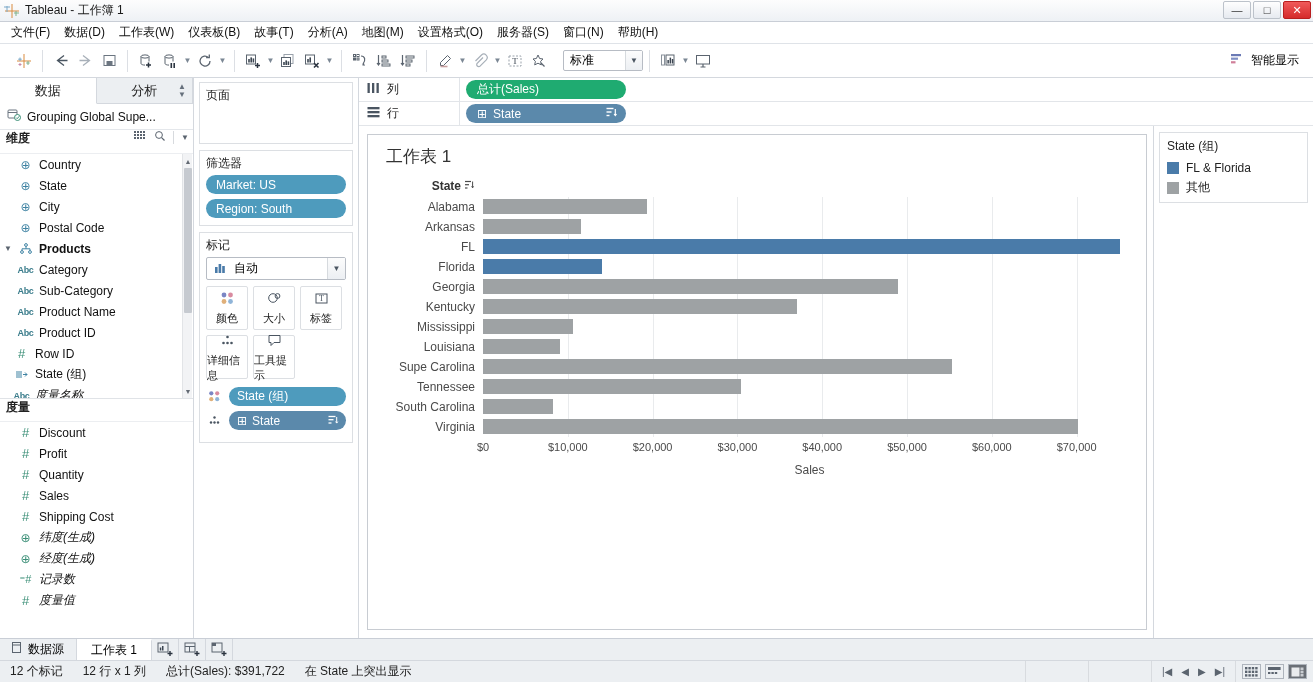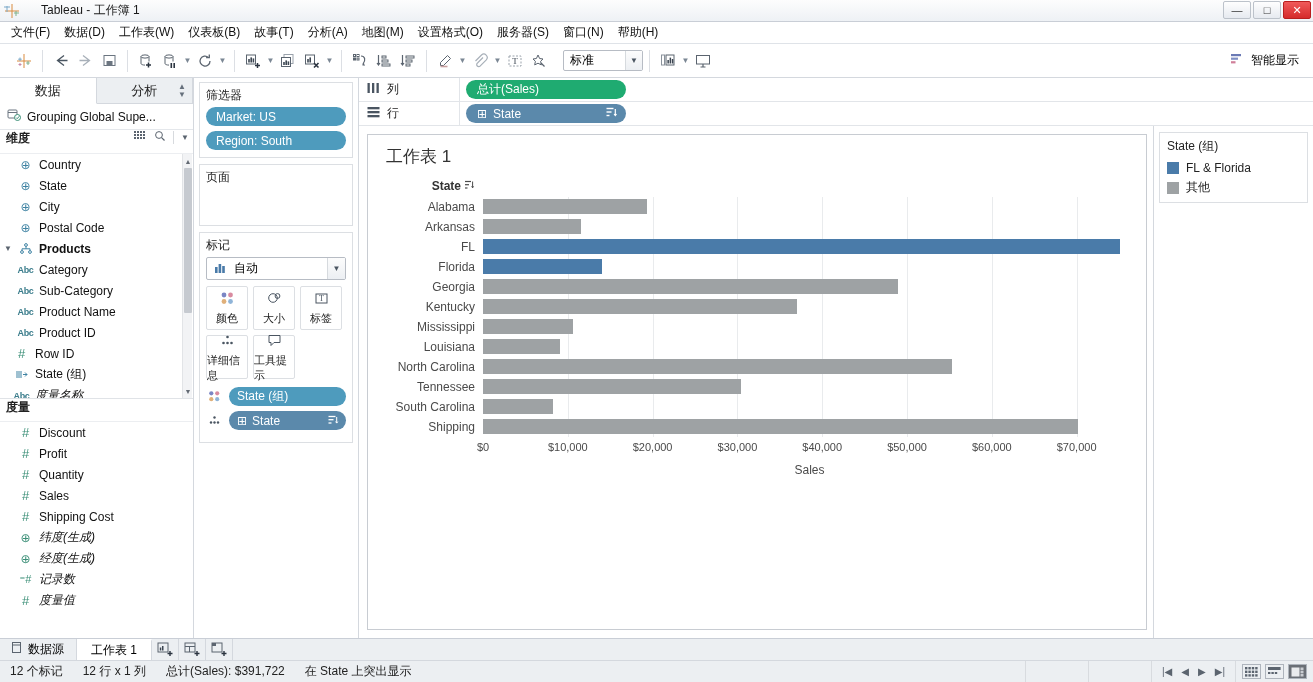--- a/index.html
+++ b/index.html
@@ -7,21 +7,21 @@
   body {
     width:1313px; height:682px; overflow:hidden;
     font-family:"Liberation Sans","DejaVu Sans",sans-serif;
     font-size:12px; color:#000; background:#fff;
     -webkit-font-smoothing:antialiased;
   }
   
   #titlebar {
     height:22px; background:linear-gradient(#fdfdfd,#eef1f5);
     border-bottom:1px solid #c9ced6;
-    display:flex; align-items:center; position:relative;gap:16px;
+    display:flex; align-items:center; position:relative;
   }
   #titlebar .tb-icon { width:16px;height:16px;margin:0 5px 0 4px;flex:none; }
   #titlebar .tb-title { font-size:12px;color:#1a1a1a; }
   .win-btns { position:absolute; right:2px; top:1px; display:flex; gap:2px; }
   .win-btn {
     width:28px;height:18px;border:1px solid #bcc2ca;border-radius:2px;
     background:linear-gradient(#fefefe,#e6eaf0);
     display:flex;align-items:center;justify-content:center;
     font-size:11px;color:#333;line-height:1;
   }
@@ -539,29 +539,29 @@
           <span class="ital">记录数</span>
         </div>
       <div class="field">
           <span class="ficon hash">#</span>
           <span class="ital">度量值</span>
         </div>
     </div>
   </div>
 
   <div id="cardspane">
+    <div class="card" style="height:62px;">
+      <div class="card-title">页面</div>
+    </div>
     <div class="card">
       <div class="card-title">筛选器</div>
       <div class="card-body">
         <div class="pill pill-blue" style="width:100%;">Market: US</div>
         <div class="pill pill-blue" style="width:100%;margin-bottom:0;">Region: South</div>
       </div>
-    </div>
-    <div class="card" style="height:62px;">
-      <div class="card-title">页面</div>
     </div>
     <div class="card">
       <div class="card-title">标记</div>
       <div class="card-body">
         <div class="marks-combo">
           <span>
             <svg width="14" height="12" viewBox="0 0 14 12">
                 <g fill="#4a7ba9">
                   <rect x="1" y="6" width="2.6" height="6"></rect>
                   <rect x="4.6" y="3" width="2.6" height="9"></rect>
@@ -829,21 +829,21 @@
                   <div class="grid-v" style="left: 25.974%; height: 20px;"></div>
                   <div class="grid-v" style="left: 38.961%; height: 20px;"></div>
                   <div class="grid-v" style="left: 51.9481%; height: 20px;"></div>
                   <div class="grid-v" style="left: 64.9351%; height: 20px;"></div>
                   <div class="grid-v" style="left: 77.9221%; height: 20px;"></div>
                   <div class="grid-v" style="left: 90.9091%; height: 20px;"></div>
                   <div class="bar" title="Louisiana: 9100" style="width: 11.8182%; background: rgb(158, 162, 164);"></div>
                 </div>
               </div>
               <div class="bar-row">
-                <div class="bar-label">North Carolina</div>
+                <div class="bar-label">Supe Carolina</div>
                 <div class="bar-track" style="flex: 1 1 0%; margin-right: 10px;">
                   <div class="grid-v" style="left: 12.987%; height: 20px;"></div>
                   <div class="grid-v" style="left: 25.974%; height: 20px;"></div>
                   <div class="grid-v" style="left: 38.961%; height: 20px;"></div>
                   <div class="grid-v" style="left: 51.9481%; height: 20px;"></div>
                   <div class="grid-v" style="left: 64.9351%; height: 20px;"></div>
                   <div class="grid-v" style="left: 77.9221%; height: 20px;"></div>
                   <div class="grid-v" style="left: 90.9091%; height: 20px;"></div>
                   <div class="bar" title="North Carolina: 55300" style="width: 71.8182%; background: rgb(158, 162, 164);"></div>
                 </div>
@@ -868,21 +868,21 @@
                   <div class="grid-v" style="left: 25.974%; height: 20px;"></div>
                   <div class="grid-v" style="left: 38.961%; height: 20px;"></div>
                   <div class="grid-v" style="left: 51.9481%; height: 20px;"></div>
                   <div class="grid-v" style="left: 64.9351%; height: 20px;"></div>
                   <div class="grid-v" style="left: 77.9221%; height: 20px;"></div>
                   <div class="grid-v" style="left: 90.9091%; height: 20px;"></div>
                   <div class="bar" title="South Carolina: 8300" style="width: 10.7792%; background: rgb(158, 162, 164);"></div>
                 </div>
               </div>
               <div class="bar-row">
-                <div class="bar-label">Shipping</div>
+                <div class="bar-label">Virginia</div>
                 <div class="bar-track" style="flex: 1 1 0%; margin-right: 10px;">
                   <div class="grid-v" style="left: 12.987%; height: 20px;"></div>
                   <div class="grid-v" style="left: 25.974%; height: 20px;"></div>
                   <div class="grid-v" style="left: 38.961%; height: 20px;"></div>
                   <div class="grid-v" style="left: 51.9481%; height: 20px;"></div>
                   <div class="grid-v" style="left: 64.9351%; height: 20px;"></div>
                   <div class="grid-v" style="left: 77.9221%; height: 20px;"></div>
                   <div class="grid-v" style="left: 90.9091%; height: 20px;"></div>
                   <div class="bar" title="Virginia: 70200" style="width: 91.1688%; background: rgb(158, 162, 164);"></div>
                 </div>

